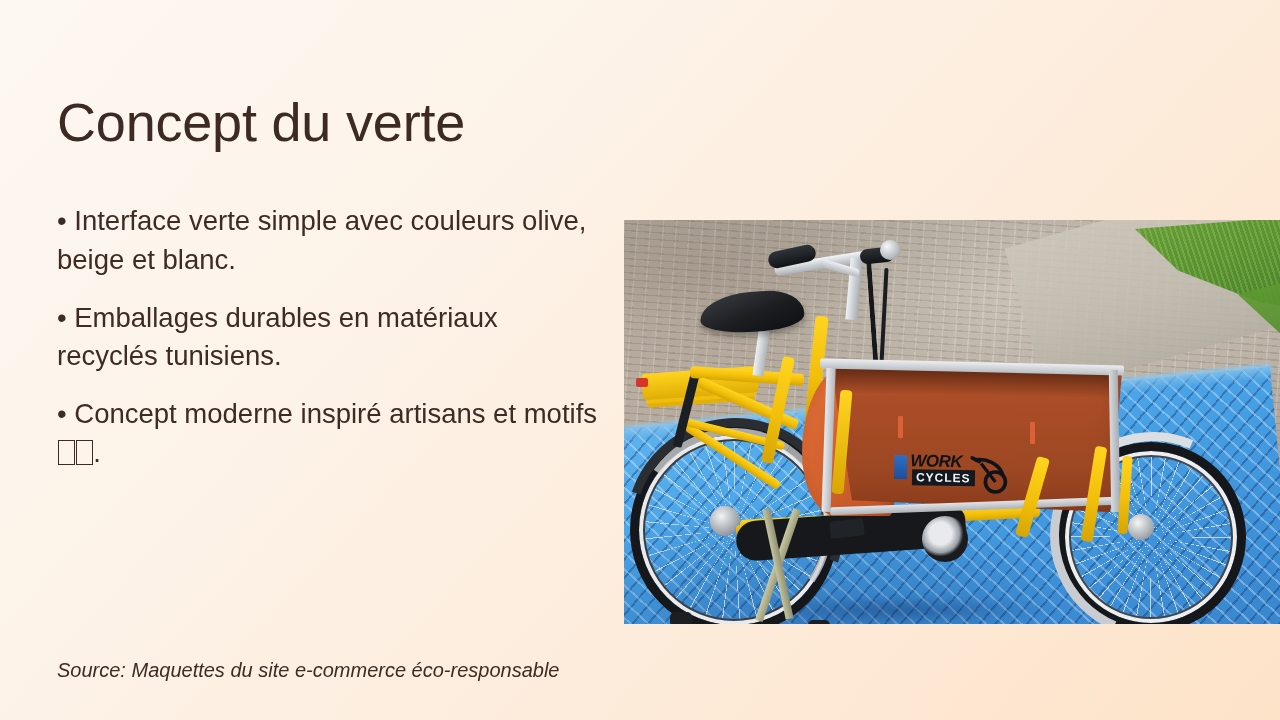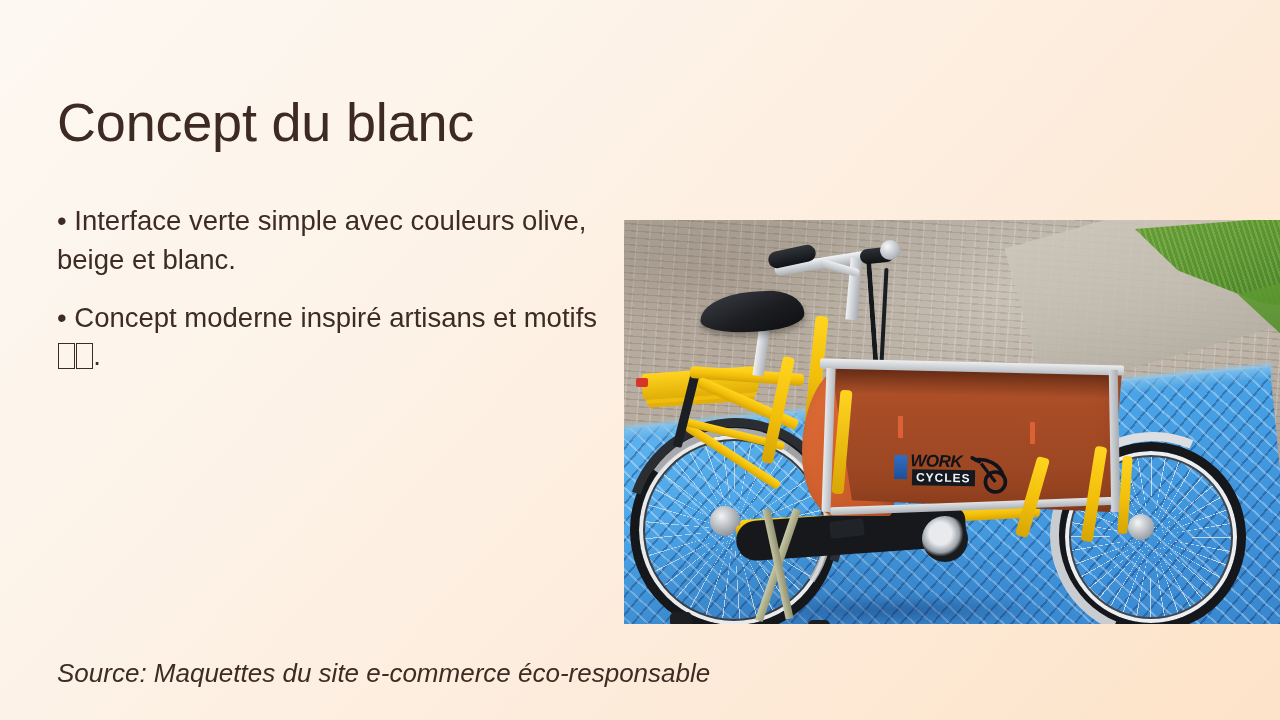--- a/index.html
+++ b/index.html
@@ -61,21 +61,21 @@
     vertical-align: -0.12em;
     margin: 0 0.02em;
     box-sizing: border-box;
   }
 
   
   .source-note {
     position: absolute;
     left: 57px;
     top: 657px;
-    font-size: 26px;
+    font-size: 20px;
     font-style: italic;
     color: #3d2b24;
     line-height: 1.3;
   }
 
   
   .photo {
     position: absolute;
     left: 624px;
     top: 220px;
@@ -442,30 +442,34 @@
     left: 60px; top: 370px; width: 430px; height: 40px;
     background: radial-gradient(ellipse 50% 50% at 50% 50%, rgba(14,44,96,0.38), rgba(0,0,0,0) 72%);
     filter: blur(3px);
   }
 </style>
 </head>
 <body>
 
 <div class="slide">
 
-  <h1 class="slide-title">Concept du blanc</h1>
+  <h1 class="slide-title">Concept du verte</h1>
 
   <div class="body-col">
 
     <p class="bullet">
       <span>•</span>
       <span>Interface verte simple avec couleurs olive, beige et blanc.</span>
     </p>
 
 
+    <p class="bullet">
+      <span>•</span>
+      <span>Emballages durables en matériaux recyclés tunisiens.</span>
+    </p>
 
     <p class="bullet">
       <span>•</span>
       <span>Concept moderne inspiré artisans et motifs</span>
       <span class="tofu"></span><span class="tofu"></span><span>.</span>
     </p>
 
   </div>
 
   <div class="source-note">Source: Maquettes du site e-commerce éco-responsable</div>

